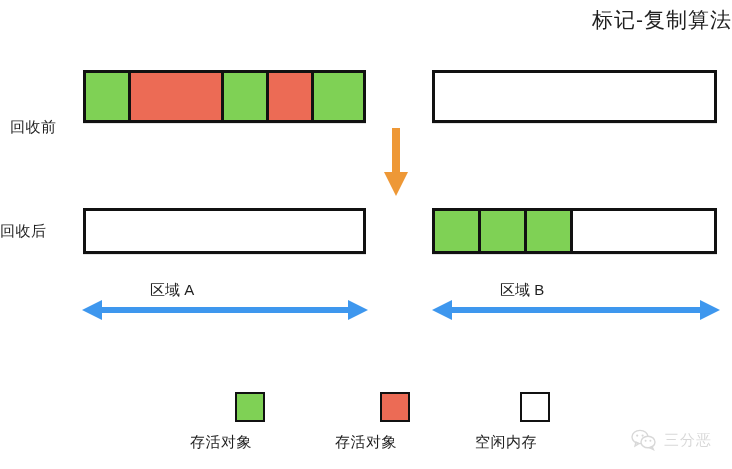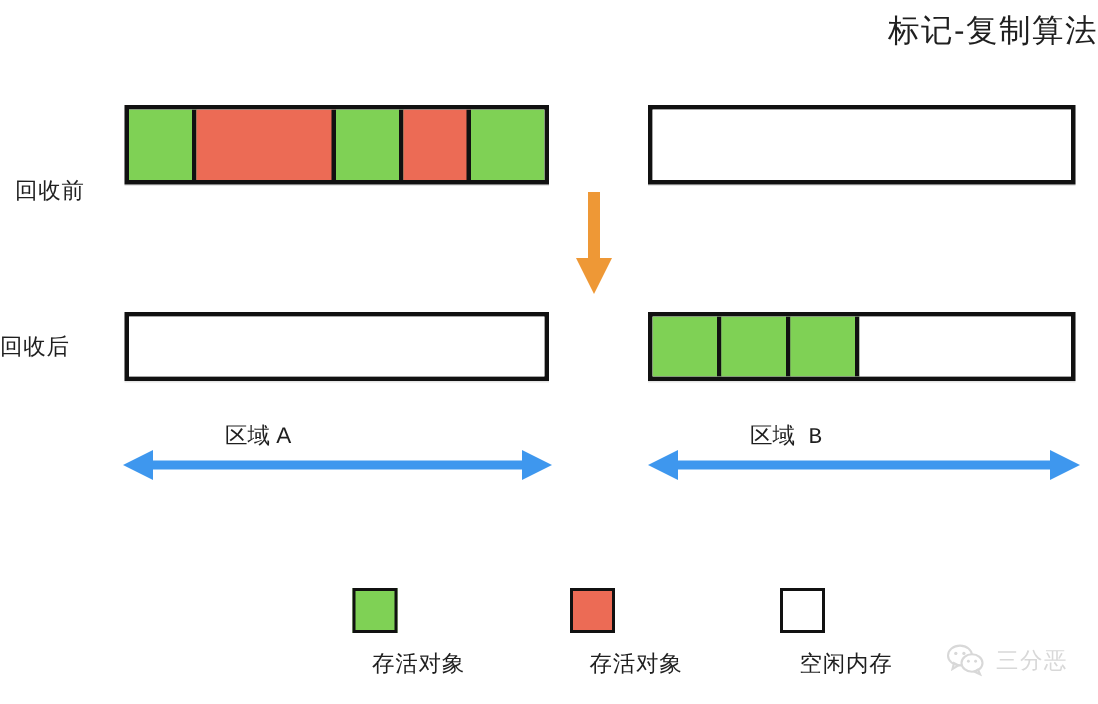--- a/index.html
+++ b/index.html
@@ -88,33 +88,33 @@
 
   
   .region-label {
     position: absolute;
     font-size: 15px;
     color: #1f1f1f;
     white-space: nowrap;
     text-align: left;
   }
   #region-a-label { left: 150px; top: 281px; width: 150px; }
-  #region-b-label { left: 500px; top: 281px; width: 150px; font-family: Liberation Mono, monospace; }
+  #region-b-label { left: 500px; top: 281px; width: 150px; }
 
   .span-arrow {
     position: absolute;
     height: 24px;
   }
   #region-a-arrow { left: 82px;  top: 298px; width: 286px; }
   #region-b-arrow { left: 432px; top: 298px; width: 288px; }
 
   
   .legend-item {
     position: absolute;
-    text-align: right;
+    text-align: left;
   }
   .legend-swatch {
     width: 30px;
     height: 30px;
     box-sizing: border-box;
     border: 2px solid #111111;
     margin: 0 auto;
   }
   .legend-text {
     margin-top: 11px;

